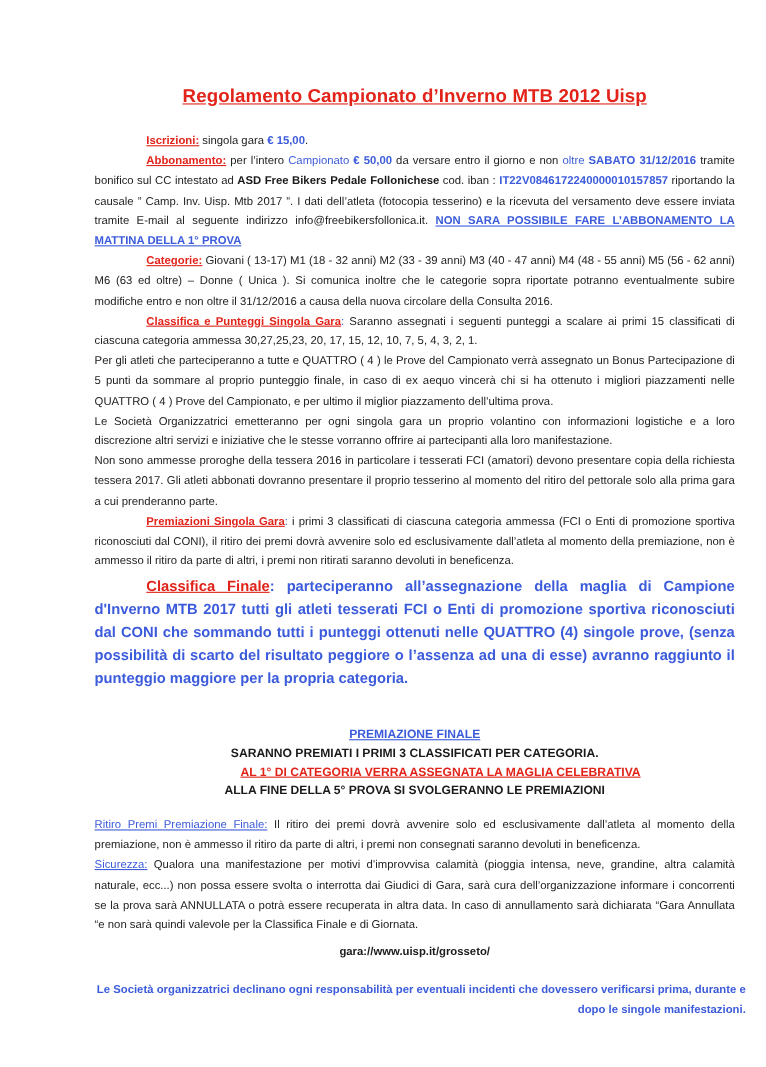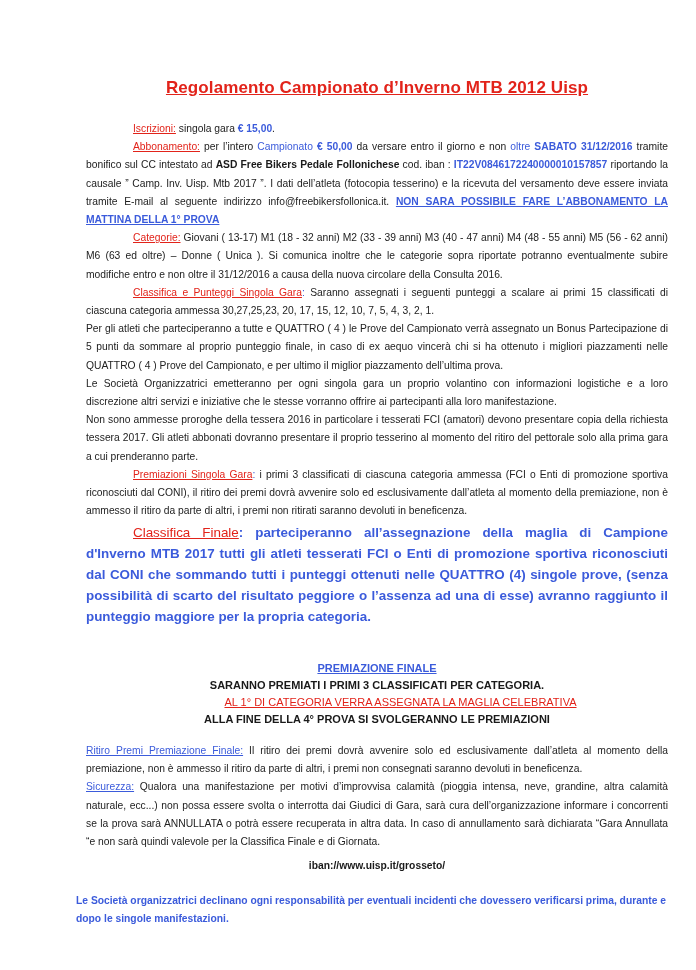--- a/index.html
+++ b/index.html
@@ -3,31 +3,31 @@
 <meta charset="utf-8">
 <style>
   html, body { margin: 0; padding: 0; background: #ffffff; }
   body { width: 696px; height: 970px; position: relative; overflow: hidden;
          font-family: "Liberation Sans", sans-serif; color: #222; }
   .page { position: absolute; left: 86px; top: 0; width: 582px; }
   .title { position: absolute; left: 0; top: 78px; width: 582px; text-align: center;
            font-size: 17px; font-weight: bold; color: #e2231a; text-decoration: underline; letter-spacing: 0.1px; }
   .body { position: absolute; left: 0; top: 120px; width: 582px; font-size: 10.3px; line-height: 18.2px; }
   .p { margin: 0; text-align: justify; }
-  .red { color: #e2231a; font-weight: normal; text-decoration: underline; padding-left: 47px; }
+  .red { color: #e2231a; font-weight: bold; text-decoration: underline; padding-left: 47px; }
   .blue { color: #3b5bdb; }
   .bblue { color: #3b5bdb; font-weight: bold; }
   .bold { font-weight: bold; color: #1a1a1a; }
   .ublue { color: #3b5bdb; font-weight: bold; text-decoration: underline; }
   .big { font-size: 13.4px; line-height: 21px; font-weight: bold; color: #3b5bdb; margin-top: 2px; }
   .big .red { font-size: 13.4px; }
   .center-block { position: absolute; left: 0; top: 660px; width: 582px; text-align: center; font-size: 11px; line-height: 17px; font-weight: bold; }
   .bottom { position: absolute; left: 0; top: 742px; width: 582px; font-size: 10.3px; line-height: 18.2px; }
   .url { position: absolute; left: 0; top: 860px; width: 582px; text-align: center; font-size: 10.3px; font-weight: bold; color: #1a1a1a; }
-  .disclaimer { position: absolute; left: -10px; top: 892px; width: 602px; text-align: left; font-size: 10.3px; line-height: 18px; font-weight: bold; color: #3b5bdb; }
+  .disclaimer { position: absolute; left: -10px; top: 892px; width: 602px; text-align: right; font-size: 10.3px; line-height: 18px; font-weight: bold; color: #3b5bdb; }
 </style>
 </head>
 <body>
 
 <div class="page">
   <div class="title">Regolamento Campionato d’Inverno MTB 2012 Uisp</div>
 
   <div class="body">
     <p class="p">
       <span class="red">Iscrizioni:</span><span> singola gara </span><span class="bblue">€ 15,00</span><span>.</span>
@@ -49,27 +49,27 @@
     </p>
     <p class="p big">
       <span class="red">Classifica Finale</span><span>: parteciperanno all’assegnazione della maglia di Campione d'Inverno MTB 2017 tutti gli atleti tesserati FCI o Enti di promozione sportiva riconosciuti dal CONI che sommando tutti i punteggi ottenuti nelle QUATTRO (4) singole prove, (senza possibilità di scarto del risultato peggiore o l’assenza ad una di esse) avranno raggiunto il punteggio maggiore per la propria categoria.</span>
     </p>
   </div>
 
   <div class="center-block">
     <div class="ublue">PREMIAZIONE FINALE</div>
     <div style="color:#1a1a1a">SARANNO PREMIATI I PRIMI 3 CLASSIFICATI PER CATEGORIA.</div>
     <div class="red">AL 1° DI CATEGORIA VERRA ASSEGNATA LA MAGLIA CELEBRATIVA</div>
-    <div style="color:#1a1a1a">ALLA FINE DELLA 4° PROVA SI SVOLGERANNO LE PREMIAZIONI</div>
+    <div style="color:#1a1a1a">ALLA FINE DELLA 5° PROVA SI SVOLGERANNO LE PREMIAZIONI</div>
   </div>
 
   <div class="bottom">
     <p class="p">
       <span class="ublue" style="font-weight:normal">Ritiro Premi Premiazione Finale:</span><span>  Il ritiro dei premi dovrà avvenire solo ed esclusivamente dall’atleta al momento della premiazione, non è ammesso il ritiro da parte di altri, i premi non consegnati saranno devoluti in beneficenza.</span>
     </p>
     <p class="p">
       <span class="ublue" style="font-weight:normal">Sicurezza:</span><span> Qualora una manifestazione per motivi d’improvvisa calamità (pioggia intensa, neve, grandine, altra calamità naturale, ecc...) non possa essere svolta o interrotta dai Giudici di Gara, sarà cura dell’organizzazione informare i concorrenti se la prova sarà ANNULLATA o potrà essere recuperata in altra data. In caso di annullamento sarà dichiarata “Gara Annullata “e non sarà quindi valevole per la Classifica Finale e di Giornata.</span>
     </p>
   </div>
 
-  <div class="url">iban://www.uisp.it/grosseto/</div>
+  <div class="url">gara://www.uisp.it/grosseto/</div>
   <div class="disclaimer">Le Società organizzatrici declinano ogni responsabilità per eventuali incidenti che dovessero verificarsi prima, durante e dopo le singole manifestazioni.</div>
 </div>
 
 </body></html>

